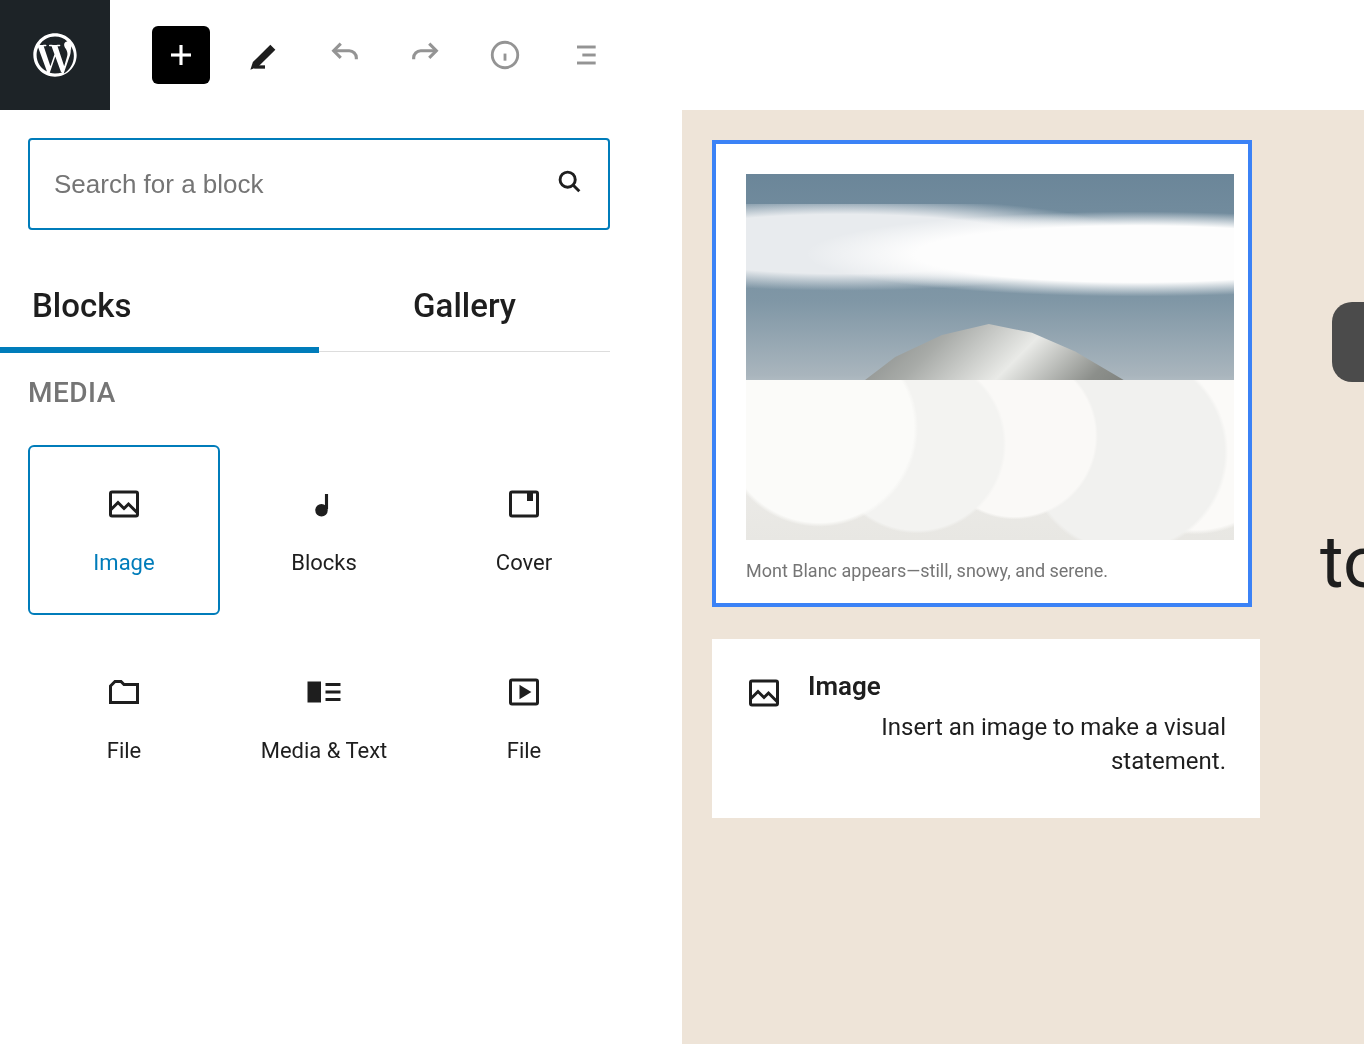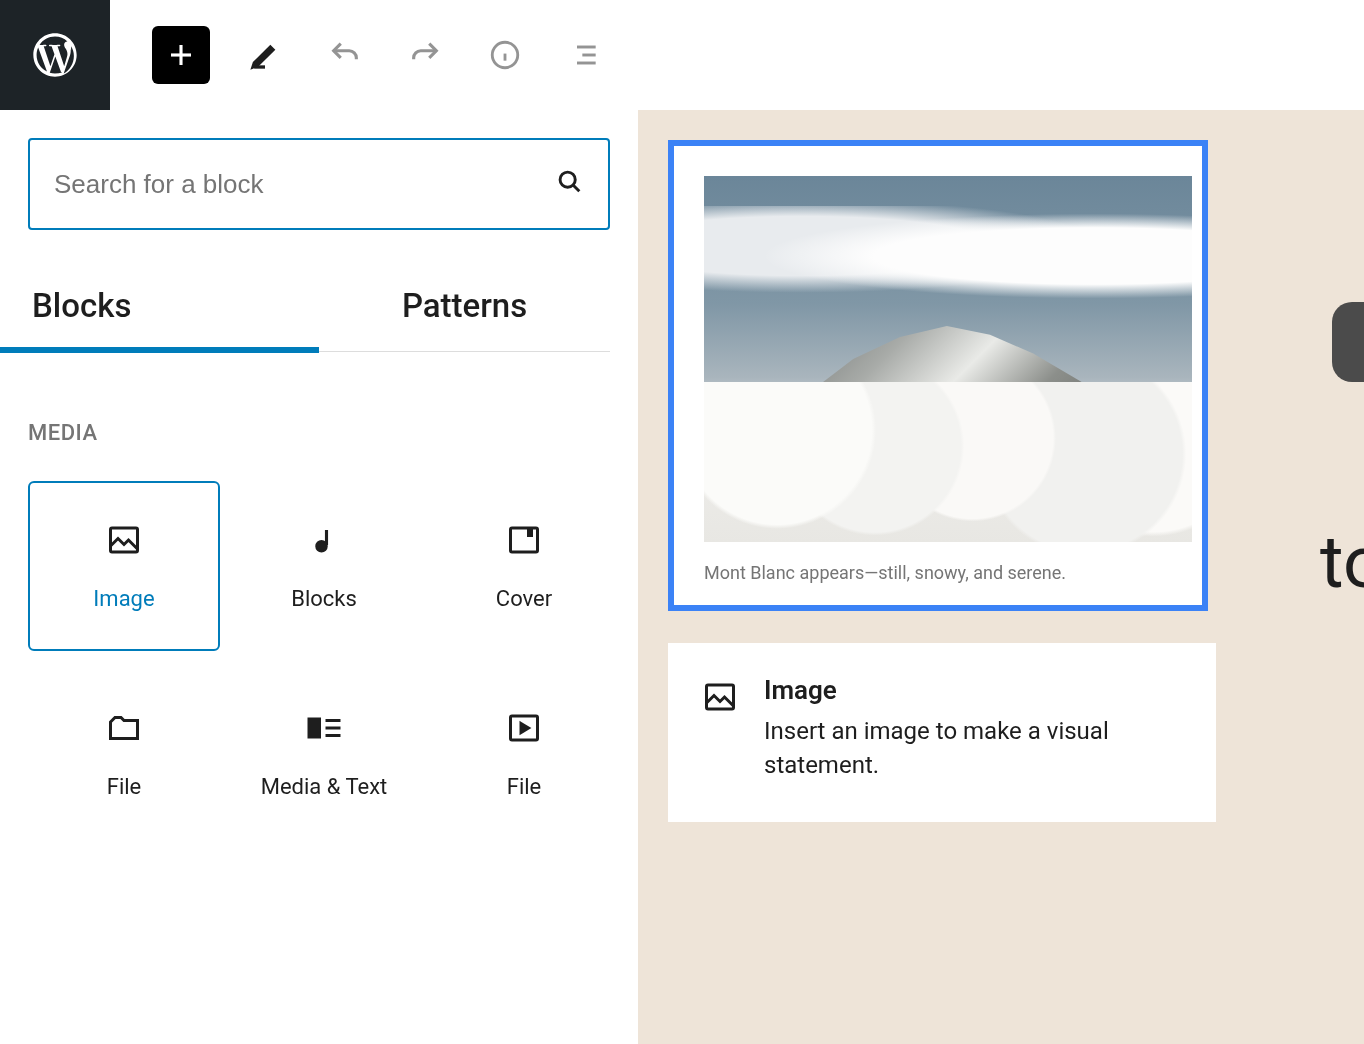--- a/index.html
+++ b/index.html
@@ -51,20 +51,21 @@
     justify-content: center;
   }
   .tb-icon svg { stroke: #1e1e1e; }
   .tb-icon.disabled svg { stroke: #949494; }
   .tb-icon.info svg { stroke: #949494; fill:none; }
 
   
   .main {
     display: flex;
     height: calc(100% - 110px);
+    gap: 44px;
   }
   .sidebar {
     width: 638px;
     padding: 28px 28px 0 28px;
     display: flex;
     flex-direction: column;
   }
   .search-wrap {
     border: 2px solid #007cba;
     border-radius: 4px;
@@ -103,22 +104,22 @@
     position: absolute;
     left: -28px;
     right: 0;
     bottom: -2px;
     height: 6px;
     background: #007cba;
   }
   .tab:first-child { text-align: left; padding-left: 4px; }
 
   .section-label {
-    margin-top: 68px;
-    font-size: 22px;
+    margin-top: 24px;
+    font-size: 28px;
     font-weight: 500;
     color: #757575;
     letter-spacing: 0.5px;
   }
 
   .block-grid {
     margin-top: 36px;
     display: grid;
     grid-template-columns: repeat(3, 192px);
     gap: 18px 8px;
@@ -144,21 +145,21 @@
   
   .preview {
     flex: 1;
     background: #eee4d8;
     padding: 30px 0 0 30px;
     position: relative;
   }
   .preview-card {
     width: 540px;
     background: #fff;
-    border: 6px solid #3b82f6;
+    border: 4px solid #3b82f6;
     padding: 30px 28px 22px 30px;
   }
   .mountain-img {
     width: 488px;
     height: 366px;
     position: relative;
     overflow: hidden;
   }
   
   .mountain-img .sky {
@@ -196,21 +197,21 @@
     background: #fff;
     padding: 32px 34px 40px 34px;
     display: flex;
     gap: 26px;
     align-items: flex-start;
     margin-top: 32px;
   }
   .desc-icon { flex-shrink: 0; margin-top:4px; }
   .desc-icon svg { stroke:#1e1e1e; fill:none; }
   .desc-title { font-size: 26px; font-weight: 600; color:#1e1e1e; }
-  .desc-text { font-size: 24px; color:#1e1e1e; margin-top: 10px; line-height:1.4; }
+  .desc-text { font-size: 24px; color:#1e1e1e; margin-top: 10px; line-height:1.4;text-align:right; }
 
   
   .clipped-text {
     position: absolute;
     right: -20px;
     top: 410px;
     font-size: 72px;
     color: #1e1e1e;
     font-weight: 400;
   }
@@ -282,21 +283,21 @@
       <span class="search-icon">
         <svg width="28" height="28" viewBox="0 0 24 24" stroke-width="2.5" fill="none">
             <circle cx="10" cy="10" r="6.5"></circle>
             <line x1="15" y1="15" x2="20" y2="20"></line>
           </svg>
       </span>
     </div>
 
     <div class="tabs">
       <div class="tab active">Blocks</div>
-      <div class="tab">Patterns</div>
+      <div class="tab">Gallery</div>
     </div>
 
     <div class="section-label">MEDIA</div>
 
     <div class="block-grid">
       <div class="block-item selected">
         <span class="block-icon">
           <svg width="36" height="36" viewBox="0 0 24 24" stroke-width="2">
               <rect x="3" y="4" width="18" height="16" rx="1"></rect>
               <path d="M3 16l5-5 4 4 3-3 6 6"></path>

